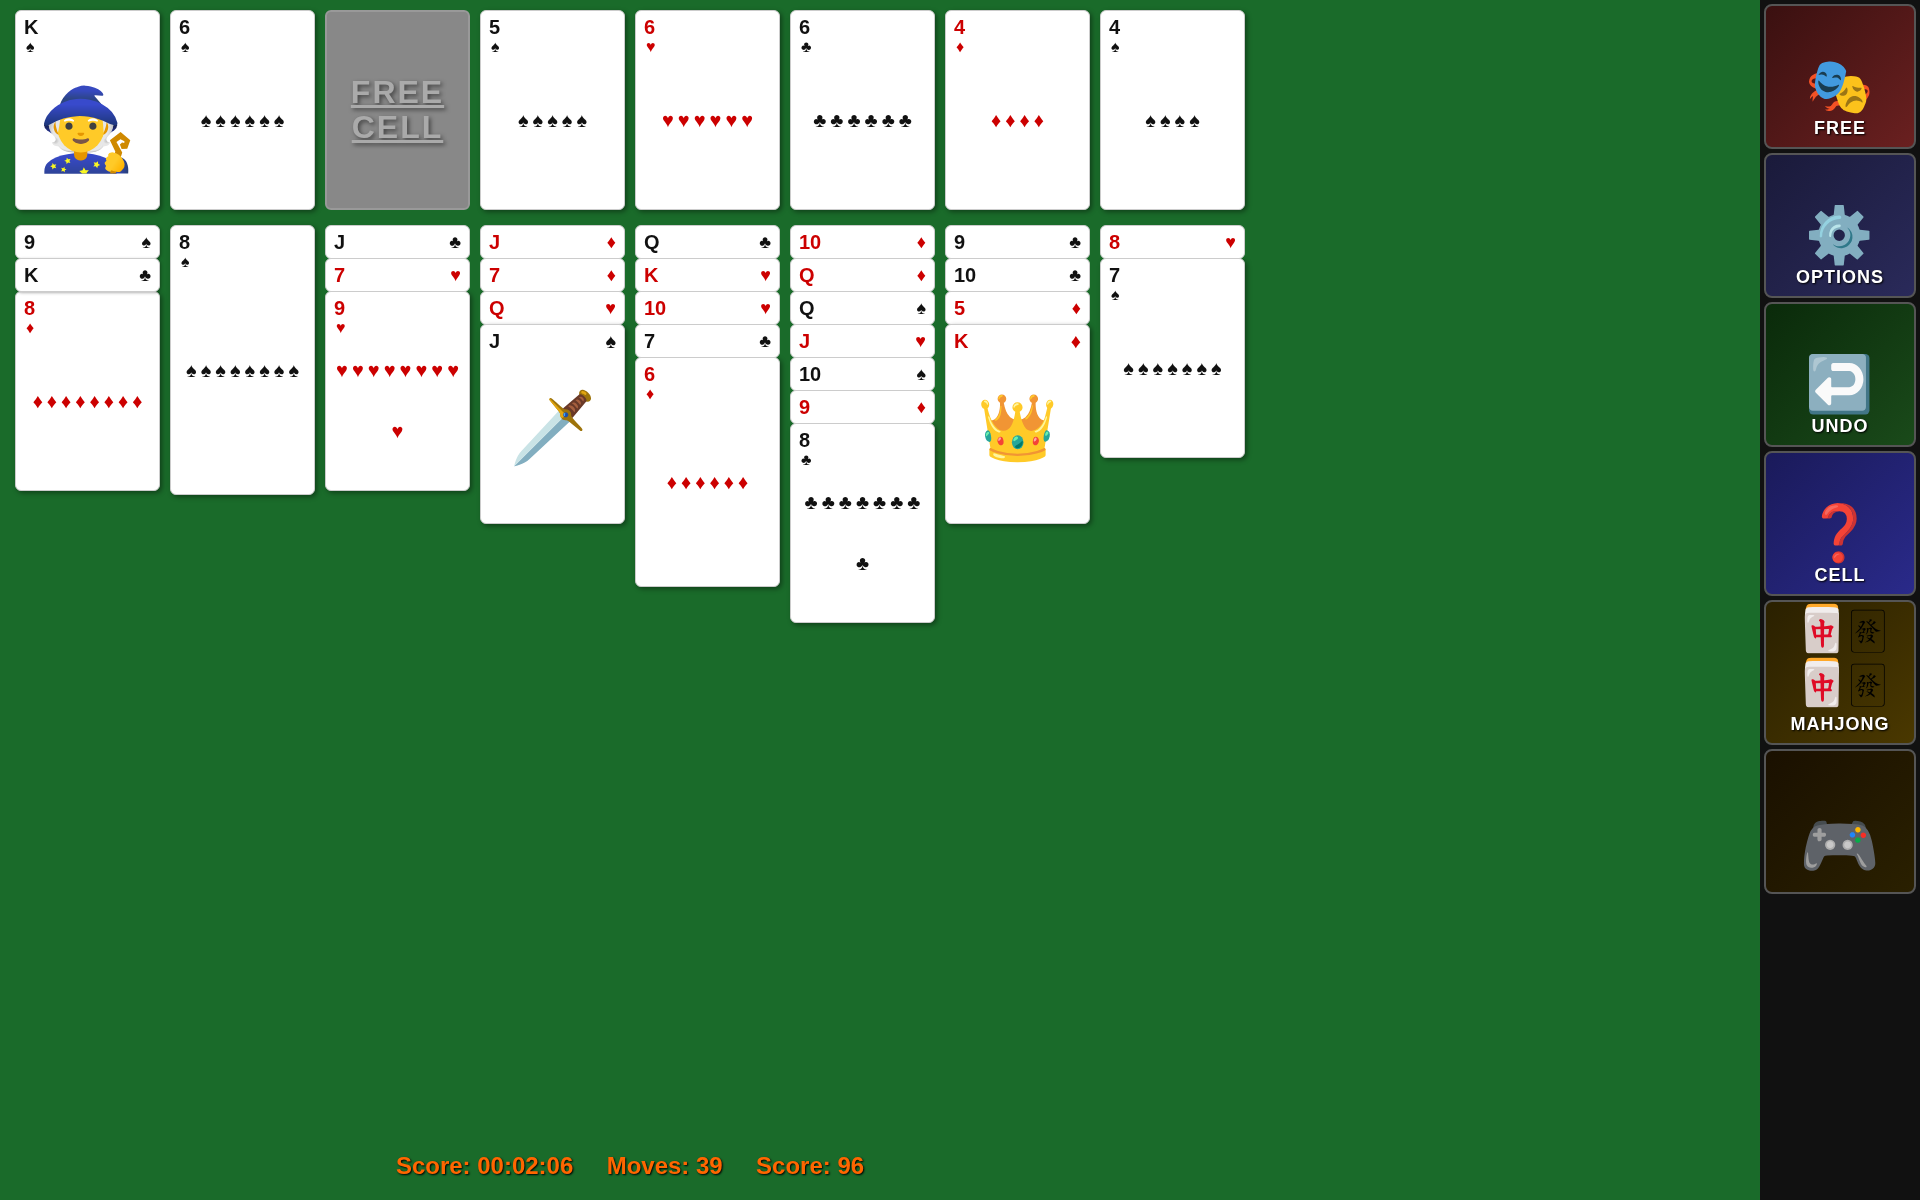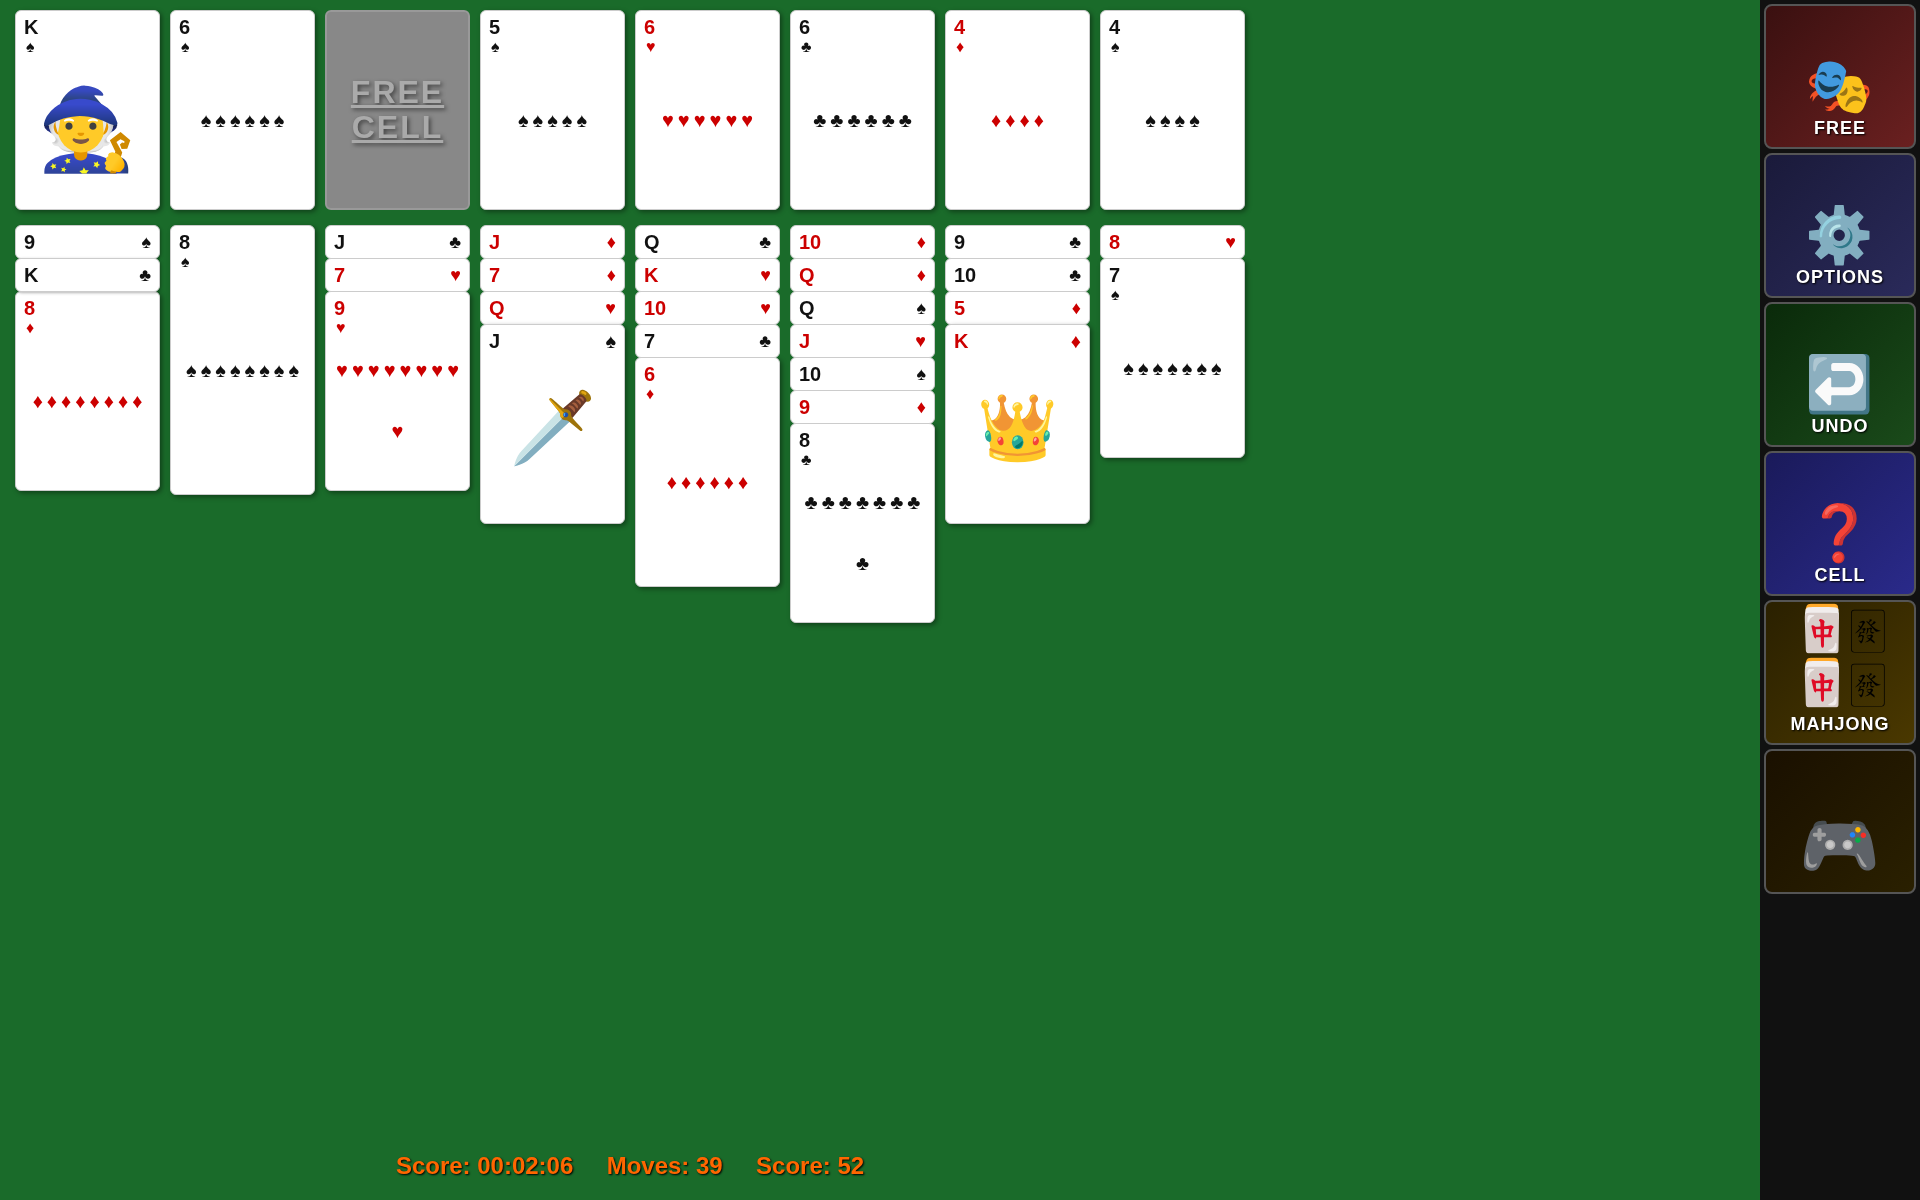--- a/index.html
+++ b/index.html
@@ -470,21 +470,21 @@
         <span>♠</span>
         <span>♠</span>
     </div>
   </div>
 
   <div class="status-bar">
     <span>Score: 00:02:06</span>
     &nbsp;&nbsp;&nbsp;
     <span>Moves: 39</span>
     &nbsp;&nbsp;&nbsp;
-    <span>Score: 52</span>
+    <span>Score: 96</span>
   </div>
 </div>
 
 <div class="sidebar">
 
   <div class="sidebar-btn btn-start">
     <div style="font-size:55px;text-align:center;padding-top:10px;">🎭</div>
     <div class="btn-label">FREE</div>
   </div>
 

